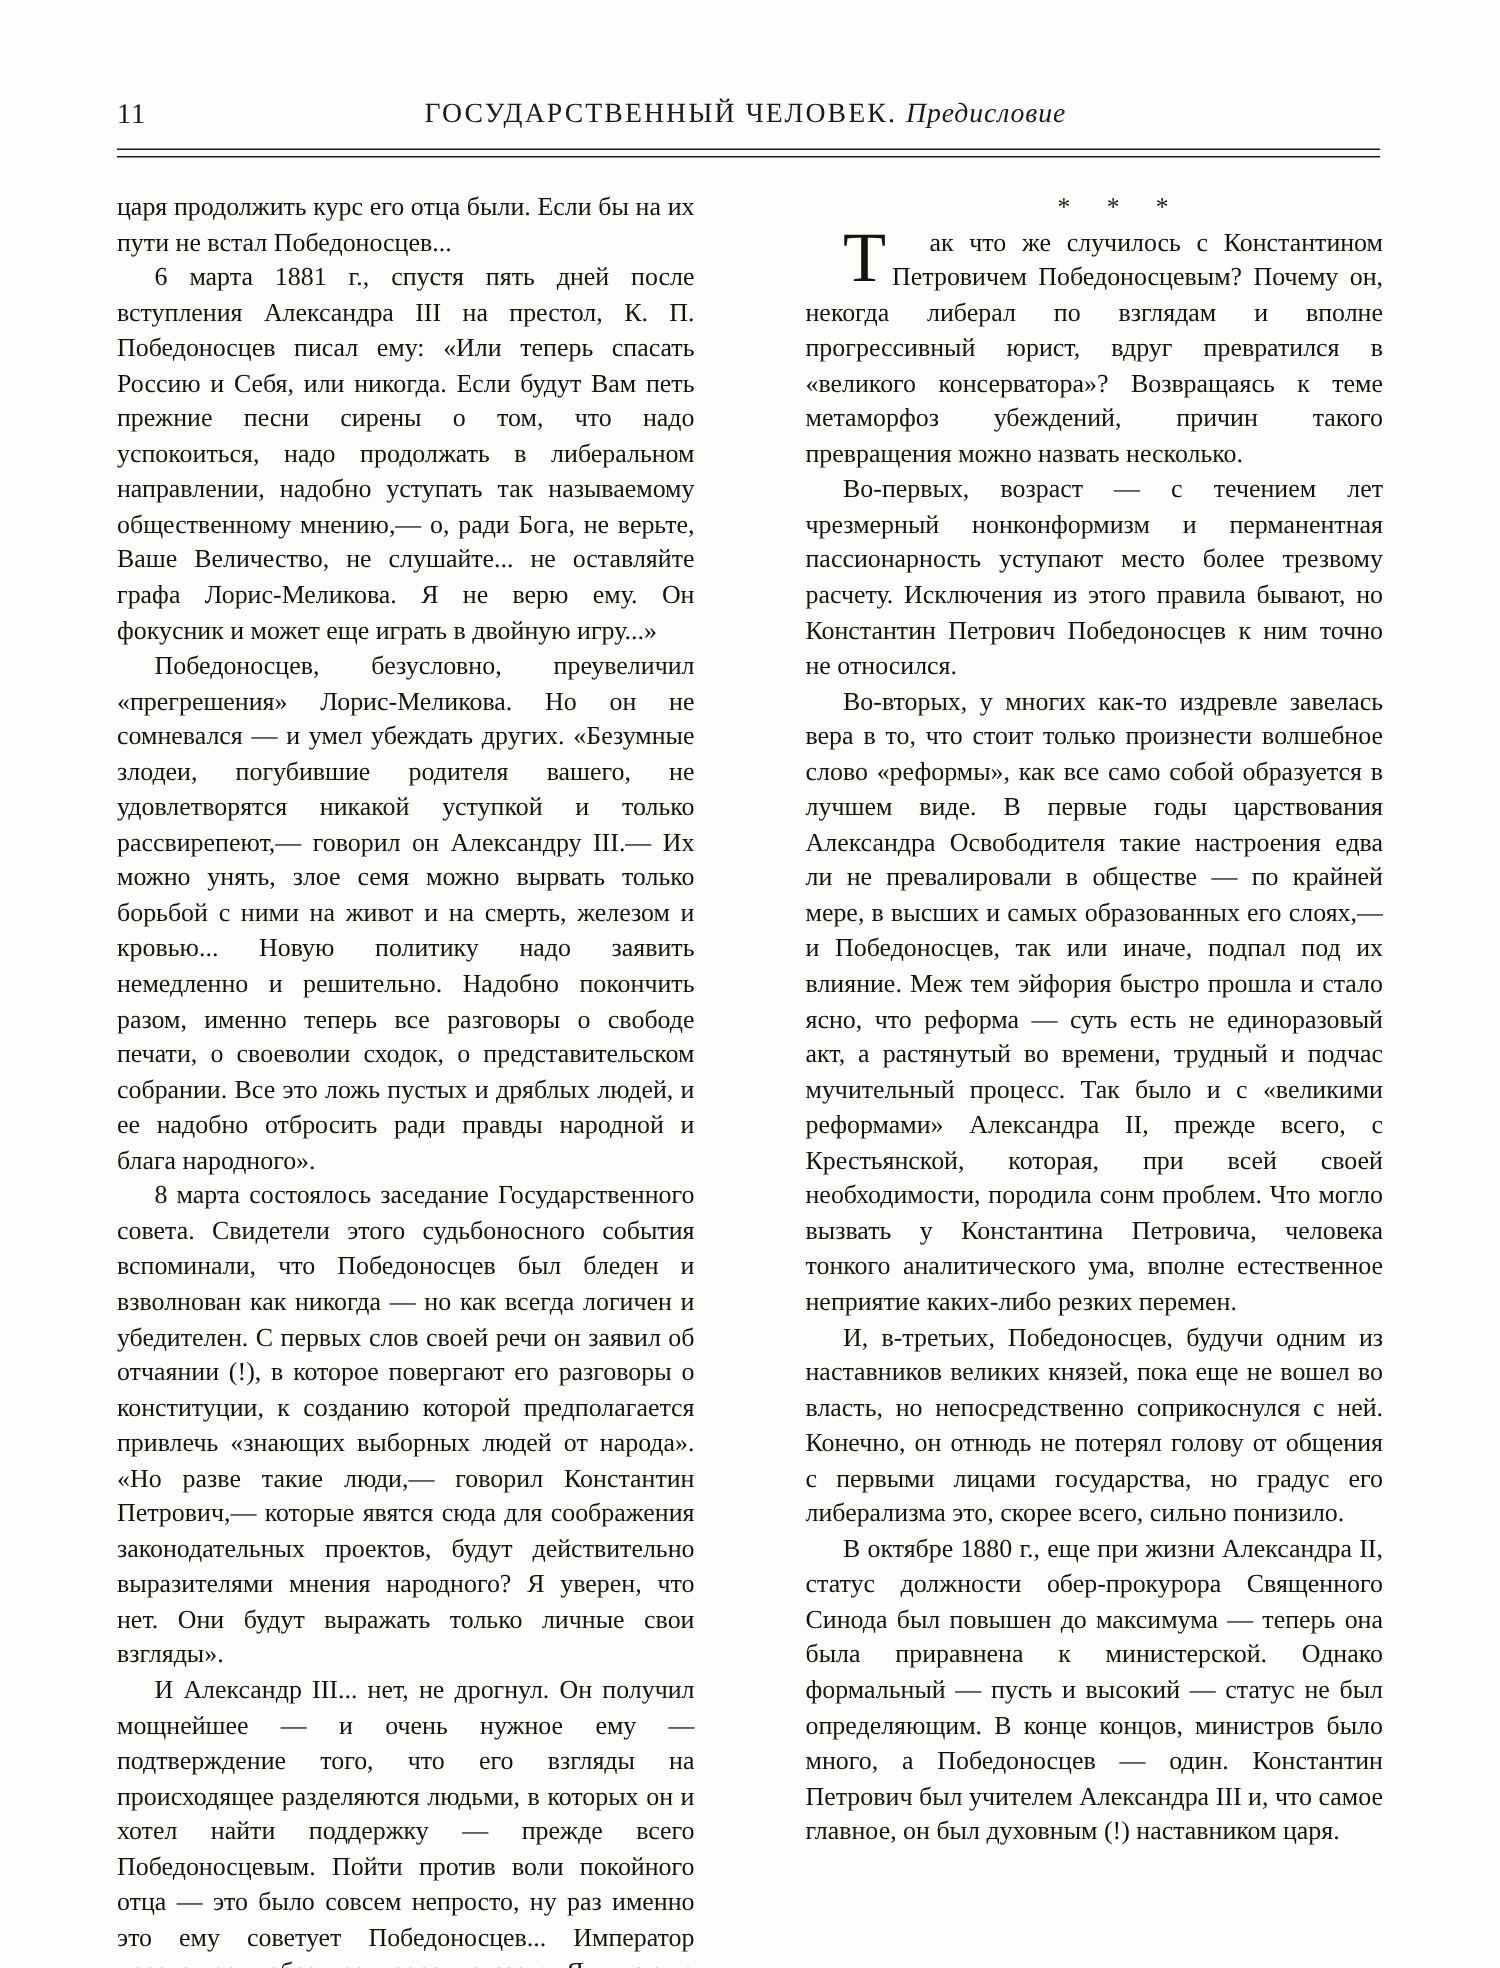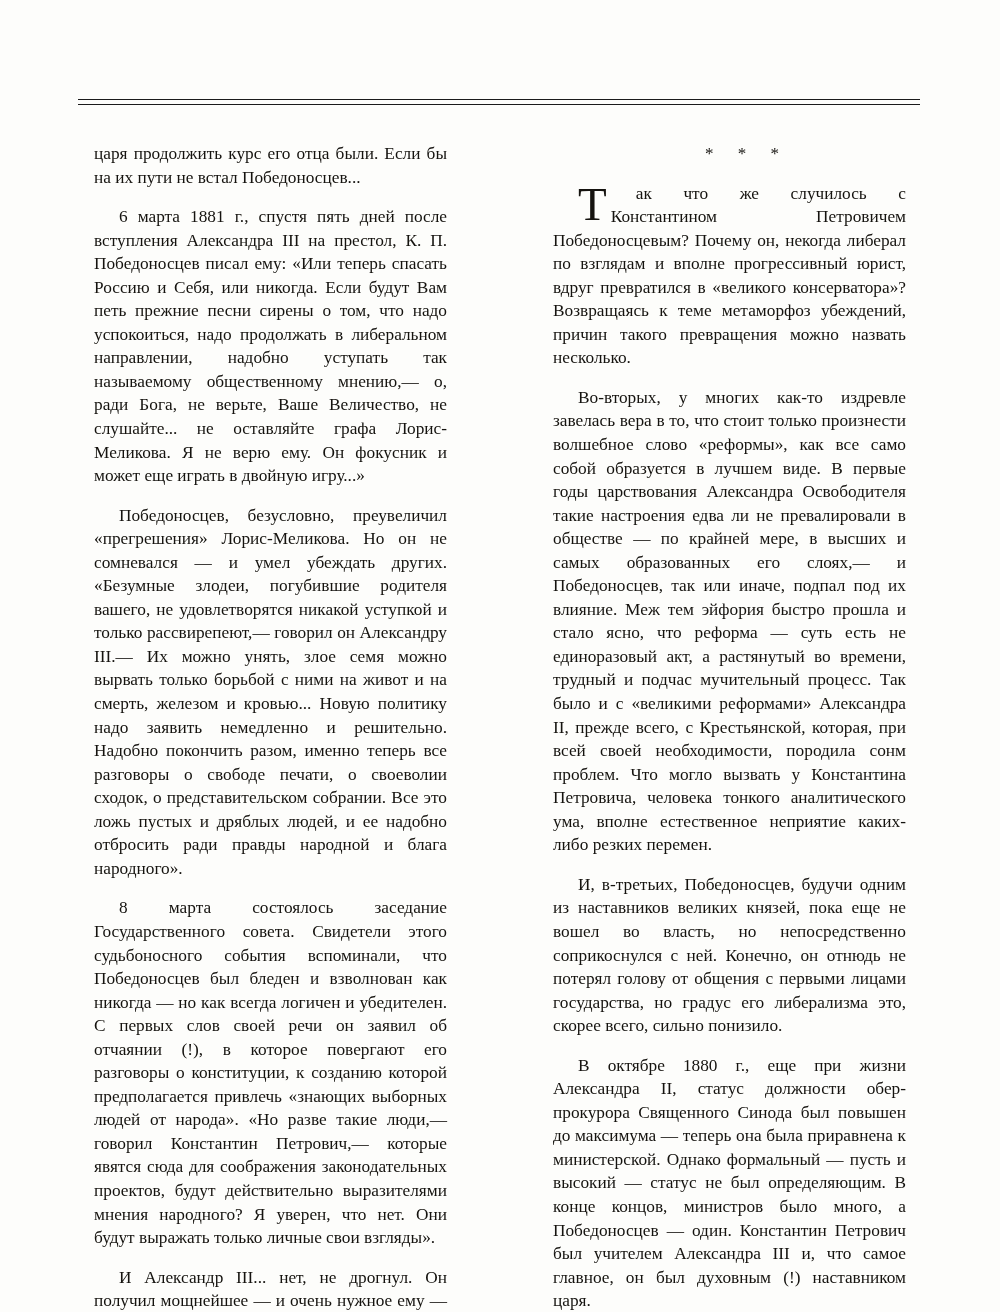--- a/index.html
+++ b/index.html
@@ -82,21 +82,21 @@
     font-size: 17.3px;
     line-height: 23.55px;
     text-align: justify;
     text-justify: inter-word;
     hyphens: auto;
     color: #15130f;
   }
   .col-left { left: 0; }
   .col-right { left: 459px; }
   .col p {
-    margin: 16px;
+    margin: 0;
     text-indent: 25px;
   }
   .col p.noindent {
     text-indent: 0;
   }
   .stars {
     text-align: center;
     text-indent: 0;
     letter-spacing: 10px;
     font-size: 17px;
@@ -113,38 +113,46 @@
     line-height: 40px;
     padding: 2px 4px 0 0;
     font-family: "Liberation Serif", serif;
   }
 </style>
 </head>
 <body>
 
 <div class="page">
 
+  <div class="header">
+    <div class="folio">11</div>
+    <div class="running-head">
+      <span class="smallcaps">ГОСУДАРСТВЕННЫЙ ЧЕЛОВЕК.</span>
+      <span class="ital">Предисловие</span>
+    </div>
+  </div>
 
   <div class="rule"></div>
   <div class="rule2"></div>
 
   <div class="columns">
 
     <div class="col col-left">
       <p class="noindent">царя продолжить курс его отца были. Если бы на их пути не встал Победоносцев...</p>
       <p>6 марта 1881 г., спустя пять дней после вступления Александра III на престол, К. П. Победоносцев писал ему: «Или теперь спасать Россию и Себя, или никогда. Если будут Вам петь прежние песни сирены о том, что надо успокоиться, надо продолжать в либеральном направлении, надобно уступать так называемому общественному мнению,— о, ради Бога, не верьте, Ваше Величество, не слушайте... не оставляйте графа Лорис-Меликова. Я не верю ему. Он фокусник и может еще играть в двойную игру...»</p>
       <p>Победоносцев, безусловно, преувеличил «прегрешения» Лорис-Меликова. Но он не сомневался — и умел убеждать других. «Безумные злодеи, погубившие родителя вашего, не удовлетворятся никакой уступкой и только рассвирепеют,— говорил он Александру III.— Их можно унять, злое семя можно вырвать только борьбой с ними на живот и на смерть, железом и кровью... Новую политику надо заявить немедленно и решительно. Надобно покончить разом, именно теперь все разговоры о свободе печати, о своеволии сходок, о представительском собрании. Все это ложь пустых и дряблых людей, и ее надобно отбросить ради правды народной и блага народного».</p>
       <p>8 марта состоялось заседание Государственного совета. Свидетели этого судьбоносного события вспоминали, что Победоносцев был бледен и взволнован как никогда — но как всегда логичен и убедителен. С первых слов своей речи он заявил об отчаянии (!), в которое повергают его разговоры о конституции, к созданию которой предполагается привлечь «знающих выборных людей от народа». «Но разве такие люди,— говорил Константин Петрович,— которые явятся сюда для соображения законодательных проектов, будут действительно выразителями мнения народного? Я уверен, что нет. Они будут выражать только личные свои взгляды».</p>
       <p>И Александр III... нет, не дрогнул. Он получил мощнейшее — и очень нужное ему — подтверждение того, что его взгляды на происходящее разделяются людьми, в которых он и хотел найти поддержку — прежде всего Победоносцевым. Пойти против воли покойного отца — это было совсем непросто, ну раз именно это ему советует Победоносцев... Император прервал речь обер-прокурора и сказал: «Я думаю то же». Судьба реформ была решена...</p>
     </div>
 
     <div class="col col-right">
       <p class="stars">* * *</p>
       <p class="dropcap-para">
         <span class="dropcap">Т</span><span>ак что же случилось с Константином Петровичем Победоносцевым? Почему он, некогда либерал по взглядам и вполне прогрессивный юрист, вдруг превратился в «великого консерватора»? Возвращаясь к теме метаморфоз убеждений, причин такого превращения можно назвать несколько.</span>
       </p>
+      <p>Во-первых, возраст — с течением лет чрезмерный нонконформизм и перманентная пассионарность уступают место более трезвому расчету. Исключения из этого правила бывают, но Константин Петрович Победоносцев к ним точно не относился.</p>
       <p>Во-вторых, у многих как-то издревле завелась вера в то, что стоит только произнести волшебное слово «реформы», как все само собой образуется в лучшем виде. В первые годы царствования Александра Освободителя такие настроения едва ли не превалировали в обществе — по крайней мере, в высших и самых образованных его слоях,— и Победоносцев, так или иначе, подпал под их влияние. Меж тем эйфория быстро прошла и стало ясно, что реформа — суть есть не единоразовый акт, а растянутый во времени, трудный и подчас мучительный процесс. Так было и с «великими реформами» Александра II, прежде всего, с Крестьянской, которая, при всей своей необходимости, породила сонм проблем. Что могло вызвать у Константина Петровича, человека тонкого аналитического ума, вполне естественное неприятие каких-либо резких перемен.</p>
       <p>И, в-третьих, Победоносцев, будучи одним из наставников великих князей, пока еще не вошел во власть, но непосредственно соприкоснулся с ней. Конечно, он отнюдь не потерял голову от общения с первыми лицами государства, но градус его либерализма это, скорее всего, сильно понизило.</p>
       <p>В октябре 1880 г., еще при жизни Александра II, статус должности обер-прокурора Священного Синода был повышен до максимума — теперь она была приравнена к министерской. Однако формальный — пусть и высокий — статус не был определяющим. В конце концов, министров было много, а Победоносцев — один. Константин Петрович был учителем Александра III и, что самое главное, он был духовным (!) наставником царя.</p>
     </div>
 
   </div>
 </div>
 
 </body></html>

